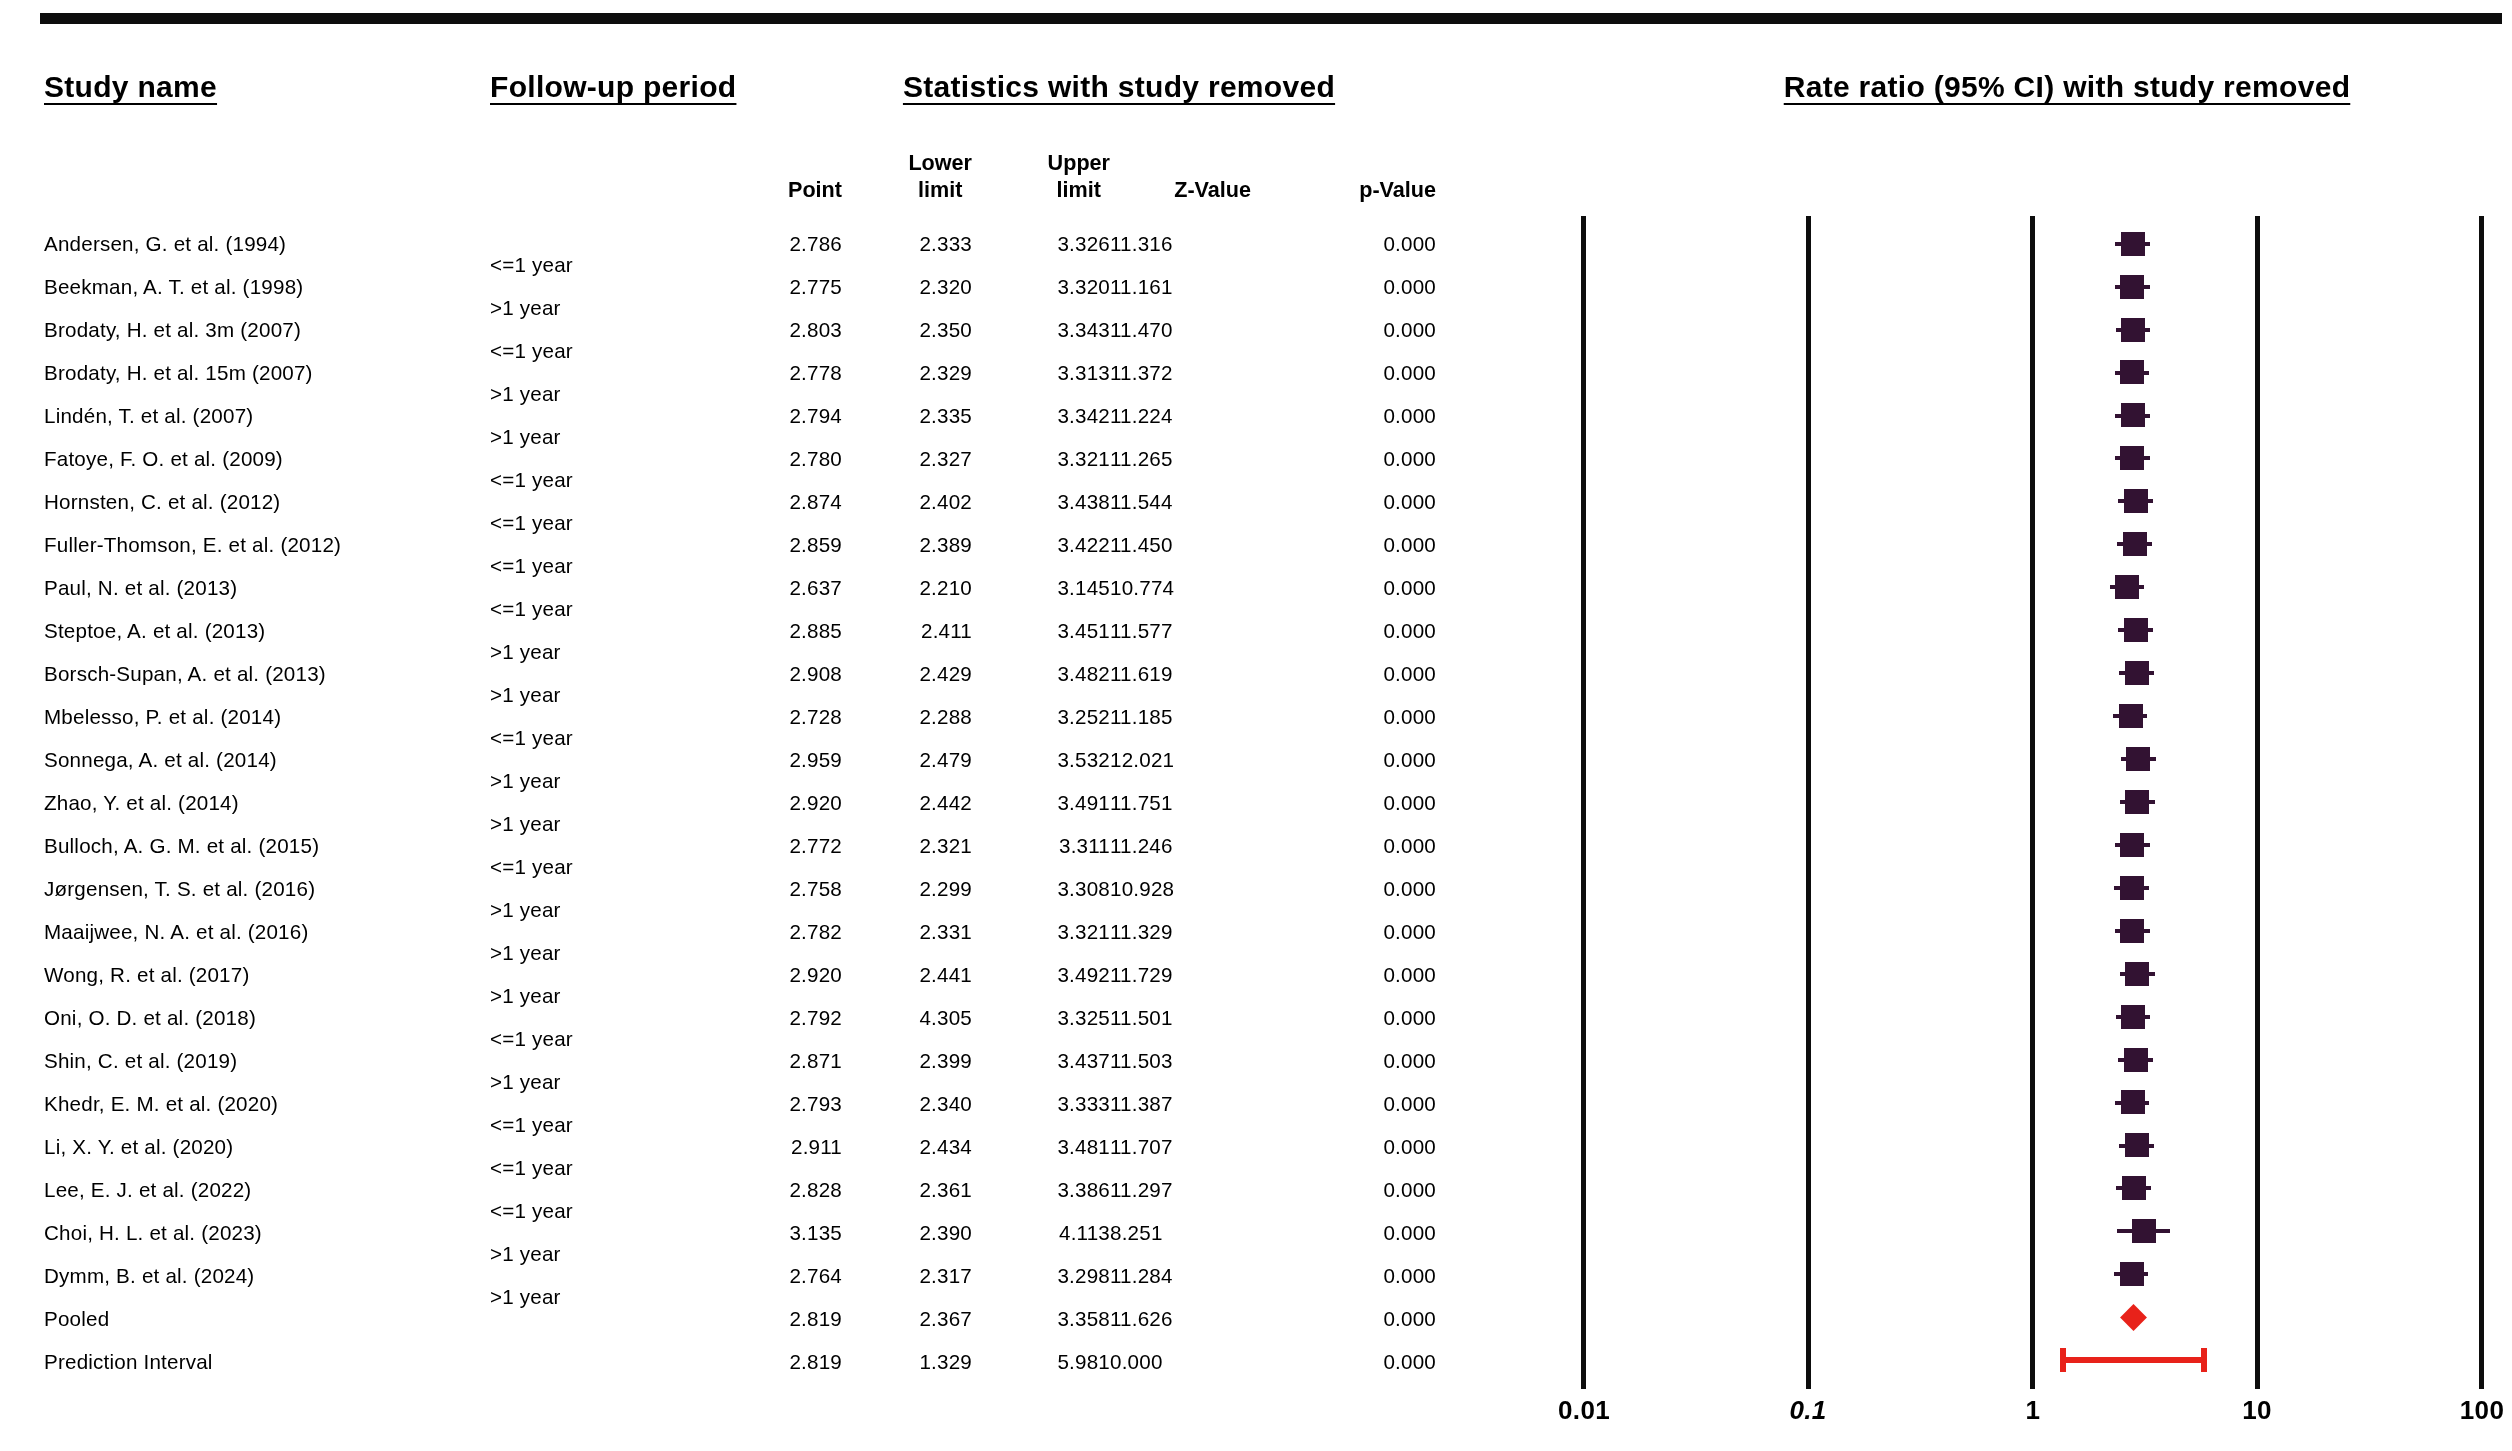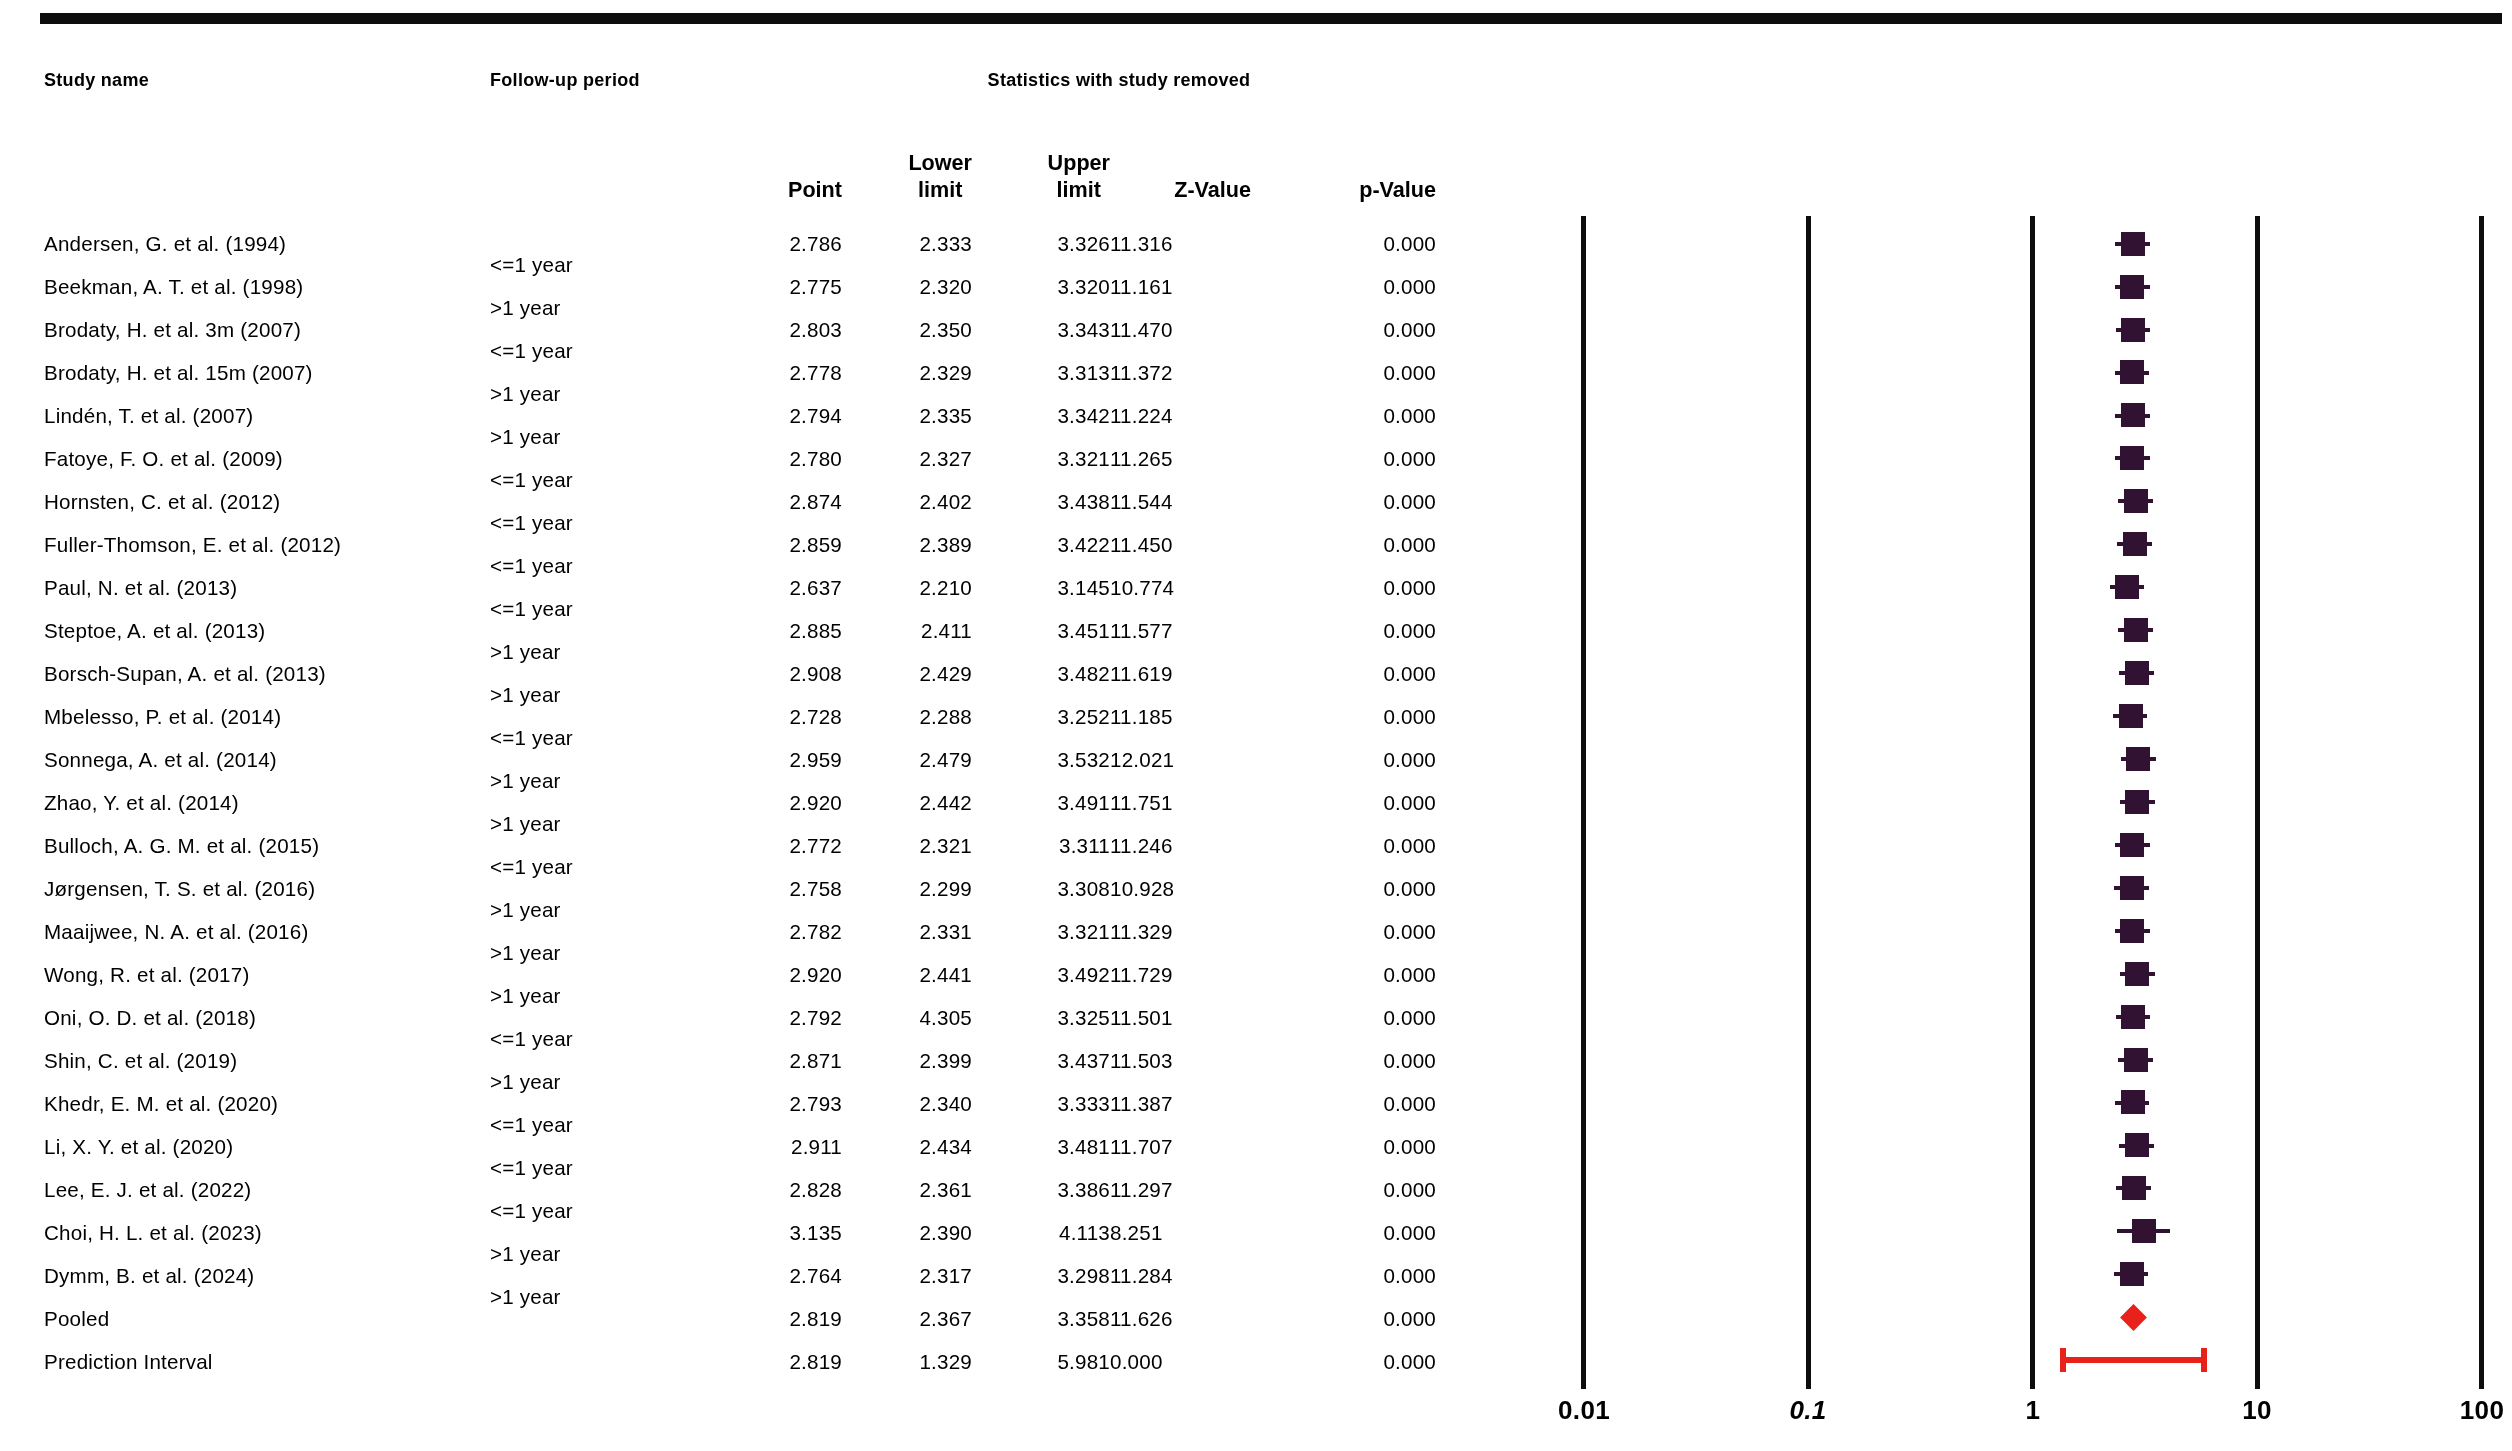--- a/index.html
+++ b/index.html
@@ -7,22 +7,22 @@
   body {
     width:2512px; height:1452px;
     font-family:"Liberation Sans", sans-serif;
     color:#000; overflow:hidden;
   }
   #canvas { position:relative; width:2512px; height:1452px; background:#fff; }
 
   .topbar { position:absolute; left:40px; top:12.6px; width:2462px; height:11.2px; background:#0d0d0d; }
 
   .hdr {
-    position:absolute; font-size:18px; font-weight:bold; white-space:nowrap;
-    text-decoration-thickness:2.1px; text-underline-offset:6.3px;
+    position:absolute; font-size:30px; font-weight:bold; white-space:nowrap;
+    text-decoration:underline; text-decoration-thickness:2.1px; text-underline-offset:6.3px;
     letter-spacing:0.3px;
   }
   .hdr-study   { left:44px;  top:70px; }
   .hdr-follow  { left:490px; top:70px; }
   .hdr-stats   { left:890px; top:70px; width:458px; text-align:center; }
   .hdr-plot    { left:1760px; top:70px; width:614px; text-align:center; }
 
   .subhdr-row {
     position:absolute; left:44px; top:119px; height:84px; width:1392px;
     display:flex; align-items:flex-end;
@@ -57,20 +57,21 @@
 </head>
 <body>
 
 <div id="canvas">
 
   <div class="topbar"></div>
 
   <div class="hdr hdr-study">Study name</div>
   <div class="hdr hdr-follow">Follow-up period</div>
   <div class="hdr hdr-stats">Statistics with study removed</div>
+  <div class="hdr hdr-plot">Rate ratio (95% CI) with study removed</div>
 
   <div class="subhdr-row">
     <div class="cell c-study"></div>
     <div class="cell c-follow"></div>
     <div class="cell c-point">Point</div>
     <div class="cell c-lower"><span class="twoline">Lower
 limit</span></div>
     <div class="cell c-upper"><span class="twoline">Upper
 limit</span></div>
     <div class="cell c-z">Z-Value</div>

